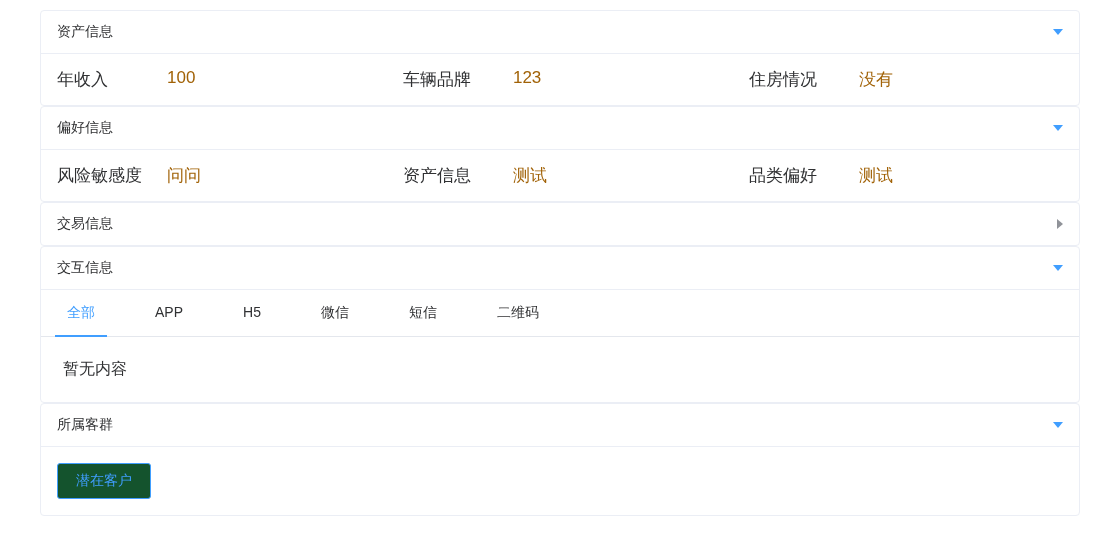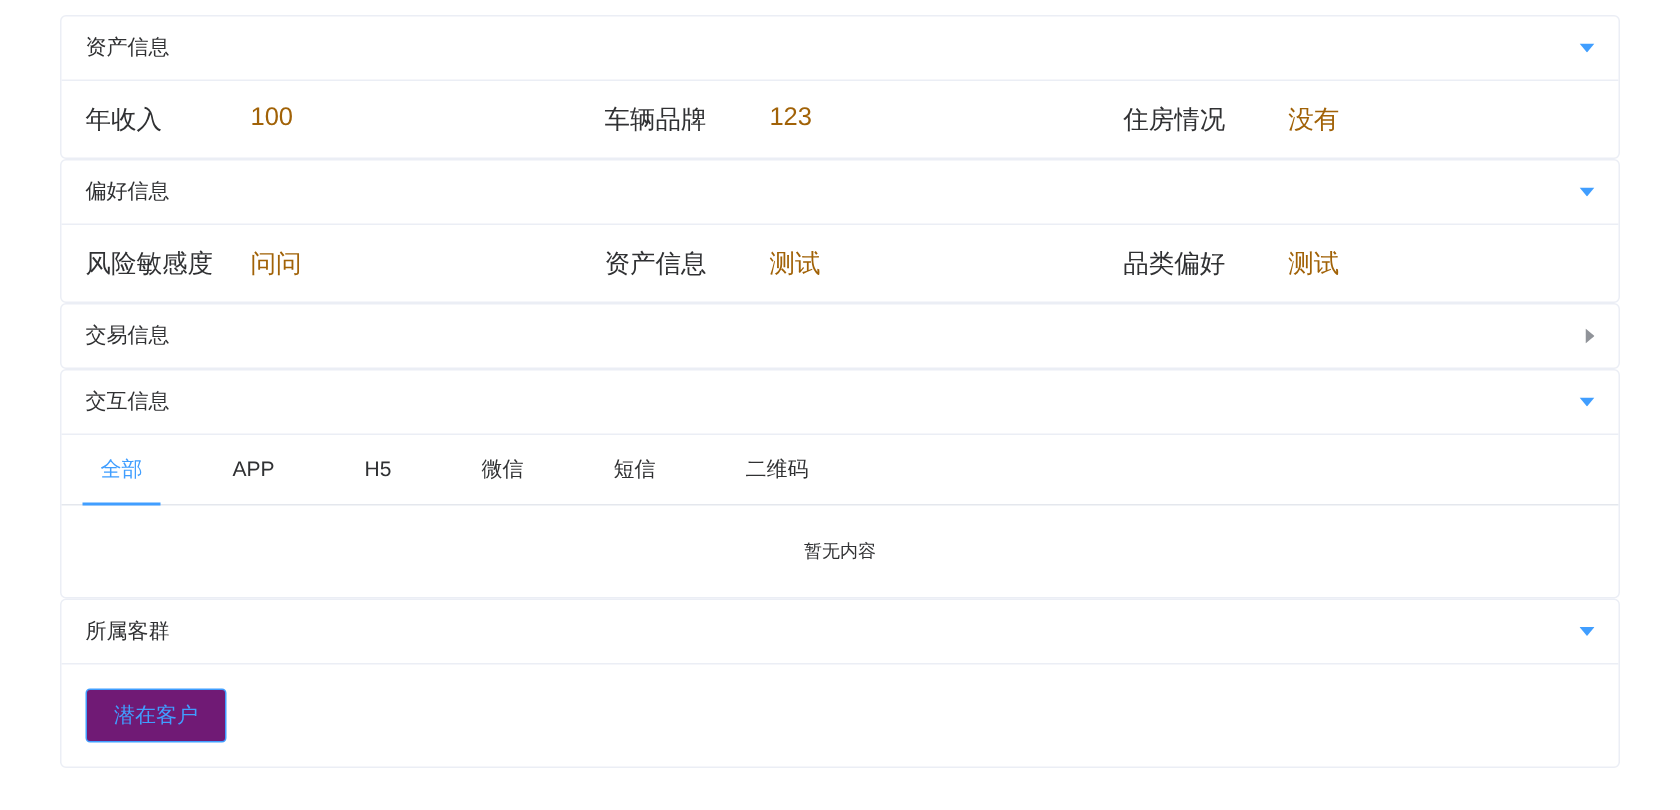--- a/index.html
+++ b/index.html
@@ -81,33 +81,33 @@
     .tab.active::after {
       content: '';
       position: absolute;
       left: 12px;
       right: 12px;
       bottom: -1px;
       height: 2px;
       background: #409eff;
     }
     .empty {
-      text-align: center;
+      text-align: left;
       padding: 22px;
       color: #303133;
-      font-size: 12px;
+      font-size: 16px;
     }
     .tag-area {
       padding: 16px;
     }
     .tag-btn {
       display: inline-block;
       border: 1px solid #409eff;
       color: #409eff;
-      background: #701a75;
+      background: #14532d;
       border-radius: 3px;
       padding: 8px 18px;
       font-size: 14px;
       cursor: pointer;
     }
     .panel-first {
       margin-top: 10px;
     }
   </style>
 </head>

